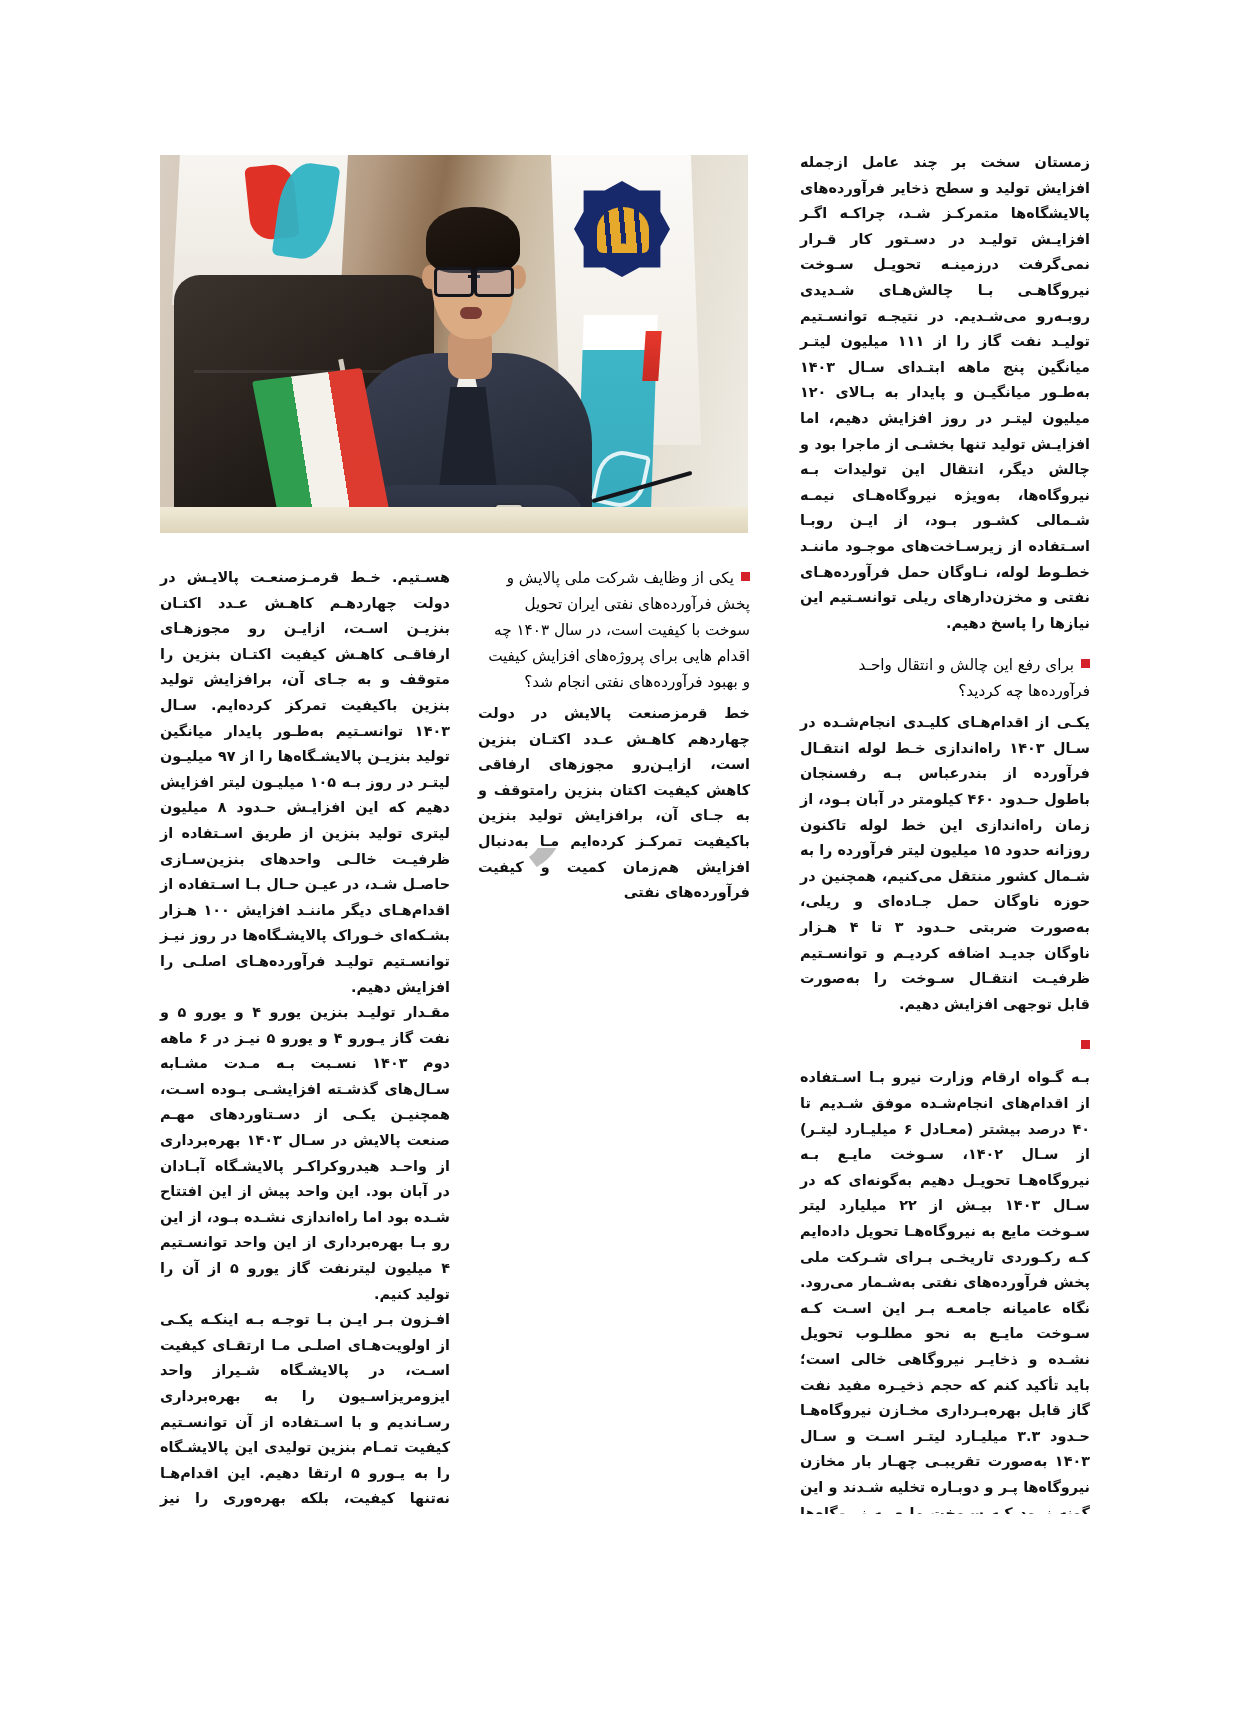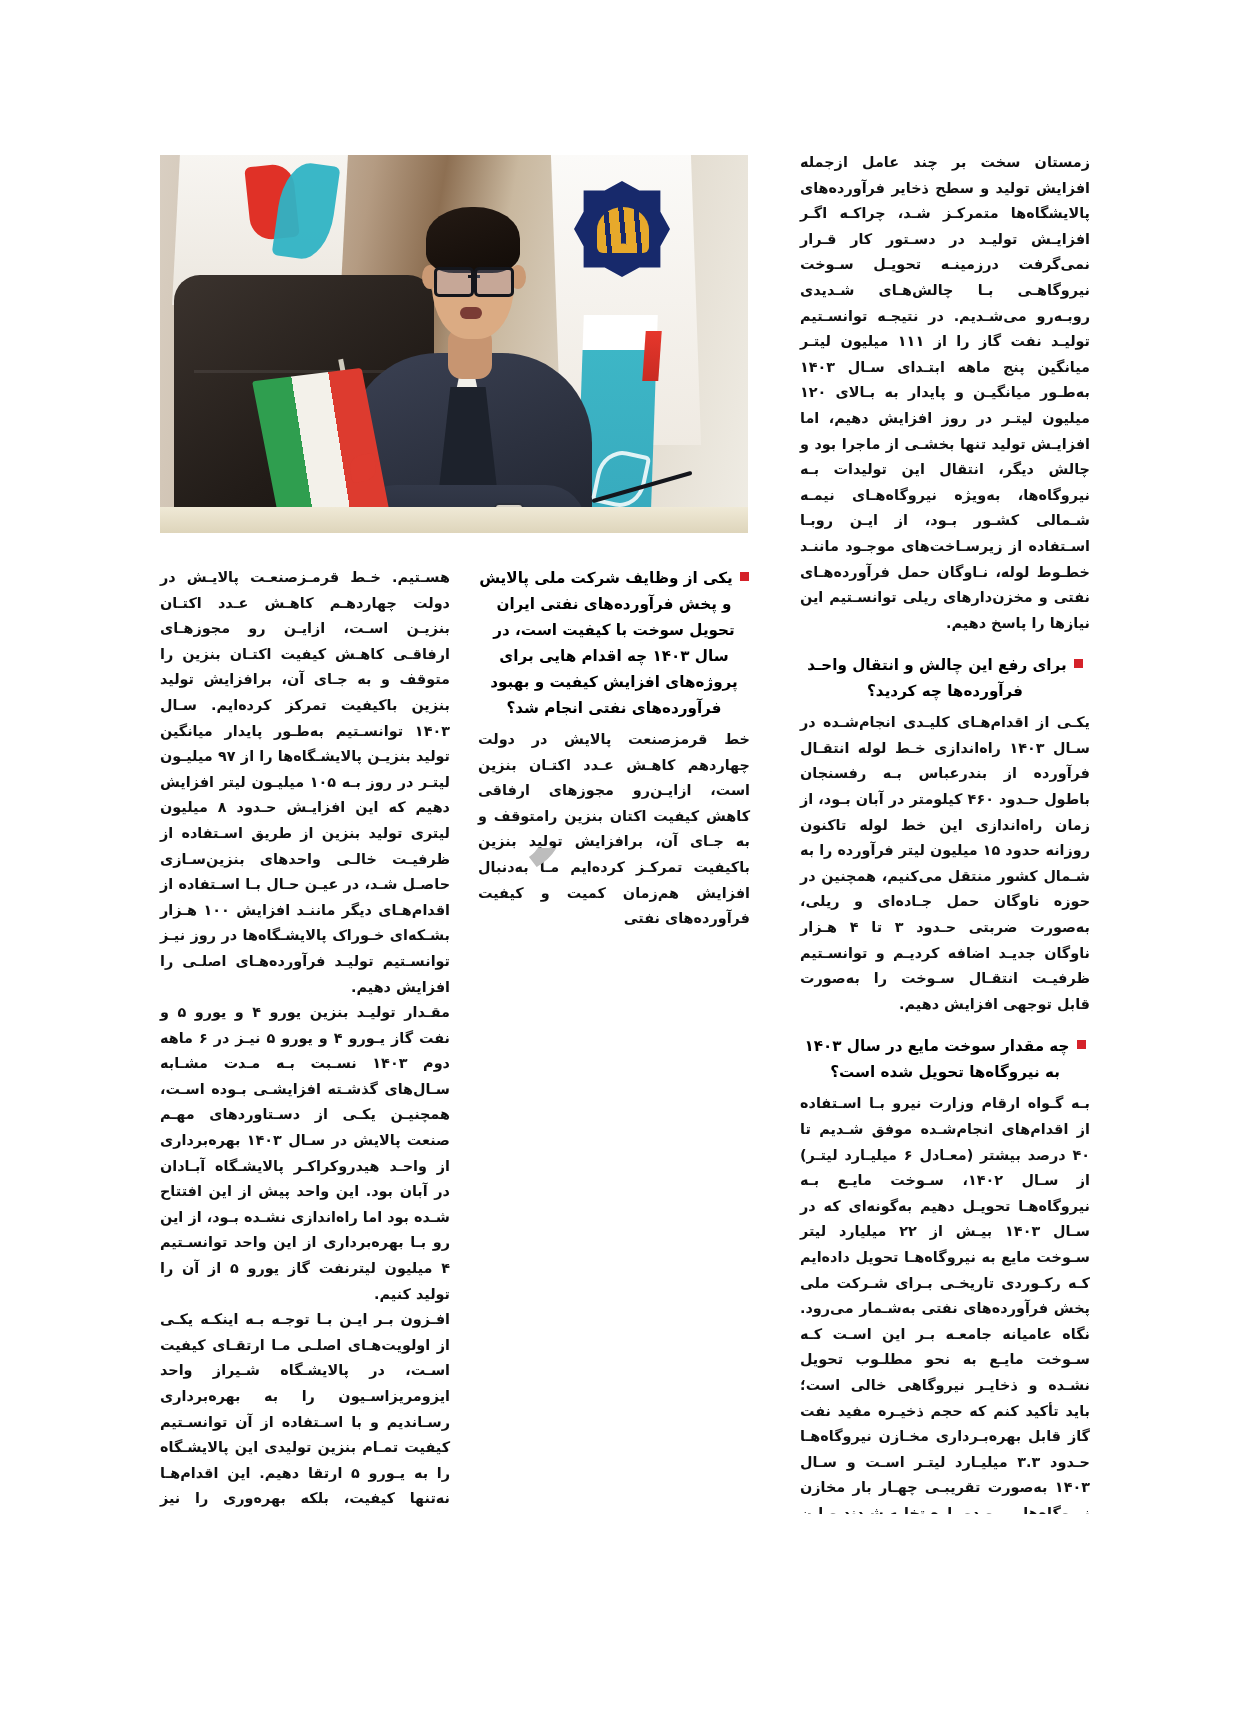--- a/index.html
+++ b/index.html
@@ -188,22 +188,22 @@
     margin: 0 0 0 0;
     text-align: justify;
     font-weight: 600;
     letter-spacing: 0;
   }
   .body-p + .body-p { margin-top: 0; }
 
   .q-head {
     font-size: 15.2px;
     line-height: 26px;
-    font-weight: 700;
-    text-align: center;
+    font-weight: 400;
+    text-align: right;
     margin: 16px 0 6px 0;
     color: #000;
   }
   .q-head .bullet {
     display: inline-block;
     width: 9px; height: 9px;
     background: #d5222a;
     margin-left: 7px;
     vertical-align: 2px;
   }
@@ -329,21 +329,21 @@
     <div class="desk"></div>
   </div>
 
   <div class="col" id="col-right">
     <p class="body-p">زمستان سخت بر چند عامل ازجمله افزایش تولید و سطح ذخایر فرآورده‌های پالایشگاه‌ها متمرکـز شـد، چراکـه اگـر افزایـش تولیـد در دسـتور کار قـرار نمی‌گرفت درزمینـه تحویـل سـوخت نیروگاهـی بـا چالش‌هـای شـدیدی روبـه‌رو می‌شـدیم. در نتیجـه توانسـتیم تولیـد نفت گاز را از ۱۱۱ میلیون لیتـر میانگین پنج ماهه ابتـدای سـال ۱۴۰۳ به‌طـور میانگیـن و پایدار به بـالای ۱۲۰ میلیون لیتـر در روز افزایش دهیم، اما افزایـش تولید تنها بخشـی از ماجرا بود و چالش دیگر، انتقال این تولیدات بـه نیروگاه‌ها، به‌ویژه نیروگاه‌هـای نیمـه شـمالی کشـور بـود، از ایـن روبـا اسـتفاده از زیرسـاخت‌های موجـود ماننـد خطـوط لوله، نـاوگان حمل فرآورده‌هـای نفتی و مخزن‌دارهای ریلی توانسـتیم این نیازها را پاسخ دهیم.</p>
 
     <h3 class="q-head"><span class="bullet"></span><span>برای رفع این چالش و انتقال واحـد فرآورده‌ها چه کردید؟</span></h3>
 
     <p class="body-p">یکـی از اقدام‌هـای کلیـدی انجام‌شـده در سـال ۱۴۰۳ راه‌اندازی خـط لوله انتقـال فرآورده از بندرعباس بـه رفسنجان باطول حـدود ۴۶۰ کیلومتر در آبان بـود، از زمان راه‌اندازی این خط لوله تاکنون روزانه حدود ۱۵ میلیون لیتر فرآورده را به شـمال کشور منتقل می‌کنیم، همچنین در حوزه ناوگان حمل جـاده‌ای و ریلی، به‌صورت ضربتی حـدود ۳ تا ۴ هـزار ناوگان جدیـد اضافه کردیـم و توانسـتیم ظرفیـت انتقـال سـوخت را به‌صورت قابل توجهی افزایش دهیم.</p>
 
-    <h3 class="q-head"><span class="bullet"></span><span>چه مقدار سوخت مایع در سال ۱۴۰۳ به نیروگاه‌ها تحویل شده است؟</span></h3>
+    <h3 class="q-head"><span class="bullet"></span></h3>
 
     <p class="body-p">بـه گـواه ارقام وزارت نیرو بـا اسـتفاده از اقدام‌های انجام‌شـده موفق شـدیم تا ۴۰ درصد بیشتر (معـادل ۶ میلیـارد لیتـر) از سـال ۱۴۰۲، سـوخت مایـع بـه نیروگاه‌هـا تحویـل دهیم به‌گونه‌ای که در سـال ۱۴۰۳ بیـش از ۲۲ میلیارد لیتر سـوخت مایع به نیروگاه‌هـا تحویل داده‌ایم کـه رکـوردی تاریخـی بـرای شـرکت ملی پخش فرآورده‌های نفتی به‌شـمار می‌رود. نگاه عامیانه جامعـه بـر این اسـت کـه سـوخت مایـع به نحو مطلـوب تحویل نشـده و ذخایـر نیروگاهی خالی است؛ باید تأکید کنم که حجم ذخیـره مفید نفت گاز قابل بهره‌بـرداری مخـازن نیروگاه‌هـا حـدود ۳.۳ میلیـارد لیتـر اسـت و سـال ۱۴۰۳ به‌صورت تقریبـی چهـار بار مخازن نیروگاه‌ها پـر و دوبـاره تخلیه شـدند و این گونه نبـود کـه سـوخت مایع به نیروگاه‌ها تحویل نشـده باشد، ازایـن‌رو عـامـل اصلـی ذخایـر خالـی نیروگاهی، مصـرف بیـش از انـدازه نفت گاز بوده است که سـبب شـده با توجه به افزایش تحویل سـوخت نیروگاهی، سـطح ذخایـر در وضـع مطلوبی قرار نگیـرد. تنها مجموعه‌ای که به‌طـور کامل و بیش از تعهدات و تکالیف شـام در موضوع سـوخت نیروگاه‌ها عمل کرد شـرکت ملی پالایش و پخش فرآورده‌های نفتی بود.</p>
   </div>
 
   <div class="col" id="col-mid">
     <h3 class="q-head" style="margin-top:0"><span class="bullet"></span><span>یکی از وظایف شرکت ملی پالایش و پخش فرآورده‌های نفتی ایران تحویل سوخت با کیفیت است، در سال ۱۴۰۳ چه اقدام هایی برای پروژه‌های افزایش کیفیت و بهبود فرآورده‌های نفتی انجام شد؟</span></h3>
     <p class="body-p">خط قرمزصنعت پالایش در دولت چهاردهم کاهـش عـدد اکتـان بنزین است، ازایـن‌رو مجوزهای ارفاقی کاهش کیفیت اکتان بنزین رامتوقف و به جـای آن، برافزایش تولید بنزین باکیفیت تمرکـز کرده‌ایم مـا به‌دنبال افزایش هم‌زمان کمیت و کیفیت فرآورده‌های نفتی</p>
   </div>
 
   <div class="col" id="col-left">

